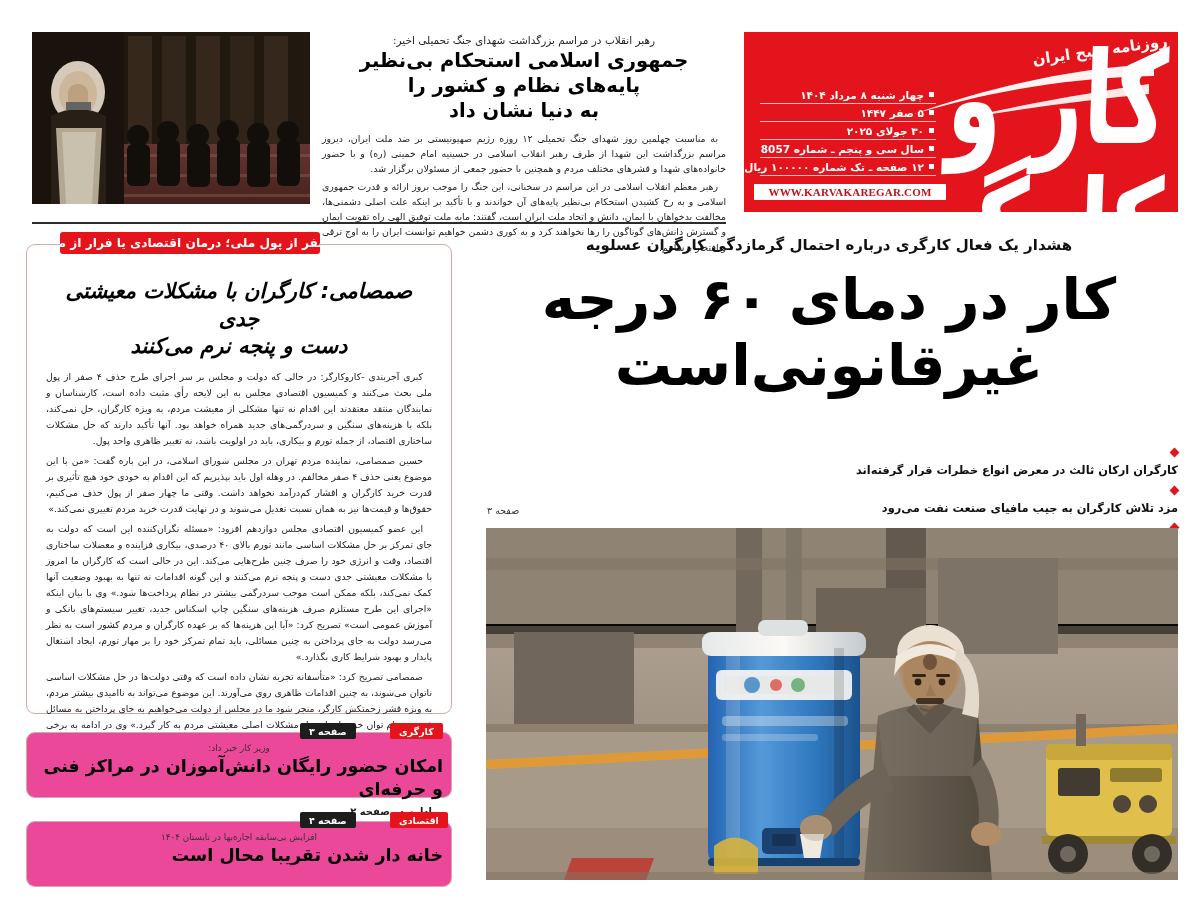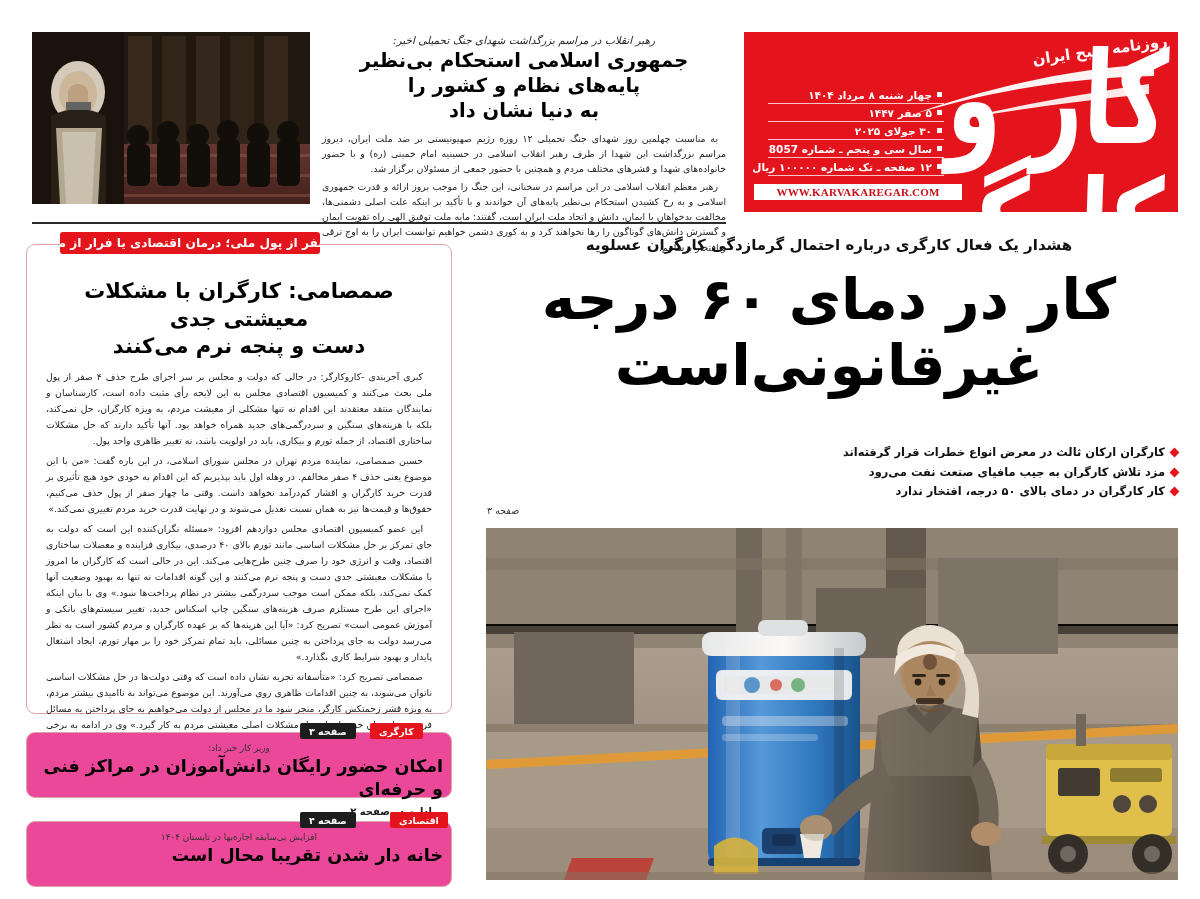--- a/index.html
+++ b/index.html
@@ -32,52 +32,51 @@
     position:absolute;right:12px;top:0px;
     font-size:15px;color:#fff;font-weight:bold;
     transform:rotate(-8deg);transform-origin:right top;
     opacity:.97;
   }
   .swoosh{
     position:absolute;right:24px;top:30px;width:300px;height:60px;
     pointer-events:none;
   }
   .info-block{
-    position:absolute;left:24px;top:54px;width:176px;
+    position:absolute;left:16px;top:54px;width:176px;
     color:#fff;direction:rtl;text-align:right;
   }
   .info-row{
     display:flex;align-items:center;gap:5px;justify-content:flex-start;
     border-bottom:1px solid rgba(255,255,255,.75);
     font-size:10.5px;font-weight:bold;padding:2.5px 2px 2.5px 0;
     white-space:nowrap;
   }
   .info-row .sq{
     width:5px;height:5px;background:#fff;flex:0 0 auto;display:inline-block;
   }
   .site-url{
     position:absolute;left:10px;top:152px;width:176px;
     background:#fff;color:#c6111a;font-size:11px;font-weight:bold;
-    text-align:center;padding:2px 16px;letter-spacing:.2px;
+    text-align:center;padding:2px 8px;letter-spacing:.2px;
     font-family:"Liberation Serif",serif;direction:ltr;
   }
 
   
   .lead-photo{
     position:absolute;left:32px;top:32px;width:278px;height:172px;
     background:#2c2016;overflow:hidden;
   }
   .lead-text{
     position:absolute;left:322px;top:32px;width:404px;height:180px;
     direction:rtl;
   }
   .kicker{
     font-size:10.5px;color:#222;text-align:center;margin:2px 0 3px;
     font-weight:normal;
-    font-style:italic;
   }
   .lead-head{
     font-size:19.5px;font-weight:bold;line-height:1.28;text-align:center;
     color:#000;margin:0 0 7px;
   }
   .lead-body{
     font-size:9.4px;line-height:1.62;color:#1b1b1b;text-align:justify;
     text-align-last:right;
   }
   .lead-body p{margin:0 0 2px;text-indent:8px;}
@@ -102,20 +101,21 @@
     letter-spacing:-1px;
   }
   .bullets{
     position:absolute;left:830px;top:444px;width:348px;
     direction:rtl;text-align:right;
   }
   .bullet{
     display:flex;gap:6px;align-items:flex-start;justify-content:flex-start;
     font-size:11.4px;font-weight:bold;line-height:1.55;color:#111;
     margin-bottom:2px;
+    flex-direction:column;
   }
   .dia{
     width:7px;height:7px;background:#e3141b;flex:0 0 auto;
     transform:rotate(45deg);margin-top:5px;
   }
   .pageref{
     position:absolute;left:487px;top:505px;font-size:9.5px;color:#333;
     direction:rtl;
   }
 
@@ -137,21 +137,21 @@
     position:absolute;left:26px;top:244px;width:426px;height:470px;
     border:1px solid #d9a7a7;border-radius:9px;background:#fff;
     box-sizing:border-box;
   }
   .lbox-inner{
     position:absolute;left:32px;top:262px;width:414px;
     direction:rtl;
   }
   .col-head{
     font-size:21px;font-weight:bold;line-height:1.32;text-align:center;
-    color:#000;margin:16px 10px 8px;
+    color:#000;margin:16px 10px 8px;font-style:italic;
   }
   .col-body{
     font-size:9.3px;line-height:1.72;color:#1b1b1b;
     text-align:justify;text-align-last:right;padding:0 14px;
   }
   .col-body p{margin:0 0 4px;text-indent:9px;}
   .cont2{font-weight:bold;font-size:10px;text-align:center;margin-top:6px;}
 
   
   .tag{
@@ -445,21 +445,21 @@
     </div>
     <div class="col-body">
       <p>کبری آجربندی -کارو‌کارگر: در حالی که دولت و مجلس بر سر اجرای طرح حذف ۴ صفر از پول ملی بحث می‌کنند و کمیسیون اقتصادی مجلس به این لایحه رأی مثبت داده است، کارشناسان و نمایندگان منتقد معتقدند این اقدام نه تنها مشکلی از معیشت مردم، به ویژه کارگران، حل نمی‌کند، بلکه با هزینه‌های سنگین و سردرگمی‌های جدید همراه خواهد بود. آنها تأکید دارند که حل مشکلات ساختاری اقتصاد، از جمله تورم و بیکاری، باید در اولویت باشد، نه تغییر ظاهری واحد پول.</p>
       <p>حسین صمصامی، نماینده مردم تهران در مجلس شورای اسلامی، در این باره گفت: «من با این موضوع یعنی حذف ۴ صفر مخالفم. در وهله اول باید بپذیریم که این اقدام به خودی خود هیچ تأثیری بر قدرت خرید کارگران و اقشار کم‌درآمد نخواهد داشت. وقتی ما چهار صفر از پول حذف می‌کنیم، حقوق‌ها و قیمت‌ها نیز به همان نسبت تعدیل می‌شوند و در نهایت قدرت خرید مردم تغییری نمی‌کند.»</p>
       <p>این عضو کمیسیون اقتصادی مجلس دوازدهم افزود: «مسئله نگران‌کننده این است که دولت به جای تمرکز بر حل مشکلات اساسی مانند تورم بالای ۴۰ درصدی، بیکاری فزاینده و معضلات ساختاری اقتصاد، وقت و انرژی خود را صرف چنین طرح‌هایی می‌کند. این در حالی است که کارگران ما امروز با مشکلات معیشتی جدی دست و پنجه نرم می‌کنند و این گونه اقدامات نه تنها به بهبود وضعیت آنها کمک نمی‌کند، بلکه ممکن است موجب سردرگمی بیشتر در نظام پرداخت‌ها شود.» وی با بیان اینکه «اجرای این طرح مستلزم صرف هزینه‌های سنگین چاپ اسکناس جدید، تغییر سیستم‌های بانکی و آموزش عمومی است» تصریح کرد: «آیا این هزینه‌ها که بر عهده کارگران و مردم کشور است به نظر می‌رسد دولت به جای پرداختن به چنین مسائلی، باید تمام تمرکز خود را بر مهار تورم، ایجاد اشتغال پایدار و بهبود شرایط کاری بگذارد.»</p>
       <p>صمصامی تصریح کرد: «متأسفانه تجربه نشان داده است که وقتی دولت‌ها در حل مشکلات اساسی ناتوان می‌شوند، به چنین اقدامات ظاهری روی می‌آورند. این موضوع می‌تواند به ناامیدی بیشتر مردم، به ویژه قشر زحمتکش کارگر، منجر شود ما در مجلس از دولت می‌خواهیم به جای پرداختن به مسائل فرعی، تمام توان خود را برای حل مشکلات اصلی معیشتی مردم به کار گیرد.» وی در ادامه به برخی اظهارنظرها می‌تکیه به تجربه موفق دیگر کشورها اشاره کرد و گفت: «سایر کشورهایی که از آنها نام برده می‌شوند مانند آلمان و برخی کشورهای آفریقایی، و برخی کشورهای سرقمی و حتی چهاررقمی مواجه بودند، نه تورم ۴۰ درصدی! آن کشورها اول به ثبات اقتصادی دست یافته و سپس اقدام به حذف صفرها کردند تا فرایندهای حسابداری را تسهیل کنند.»</p>
       <div class="cont2">ادامه در صفحه ۲</div>
     </div>
   </div>
 
-  <div class="tag" style="left:370px;top:723px;">کارگری</div>
+  <div class="tag" style="left:390px;top:723px;">کارگری</div>
   <div class="tag dark" style="left:300px;top:723px;">صفحه ۳</div>
 
   <div class="briefbox" style="top:732px;height:66px;">
     <div class="brief-kicker">وزیر کار خبر داد:</div>
     <div class="brief-head">امکان حضور رایگان دانش‌آموزان در مراکز فنی و حرفه‌ای</div>
   </div>
 
   <div class="tag" style="left:390px;top:812px;">اقتصادی</div>
   <div class="tag dark" style="left:300px;top:812px;">صفحه ۴</div>
 

